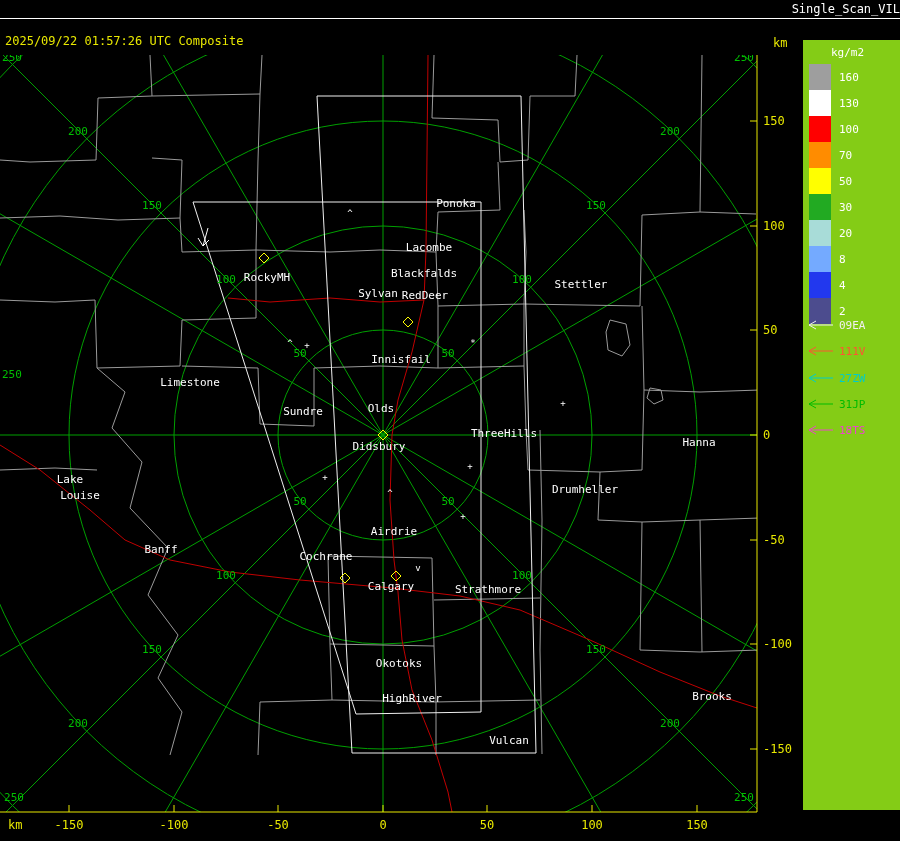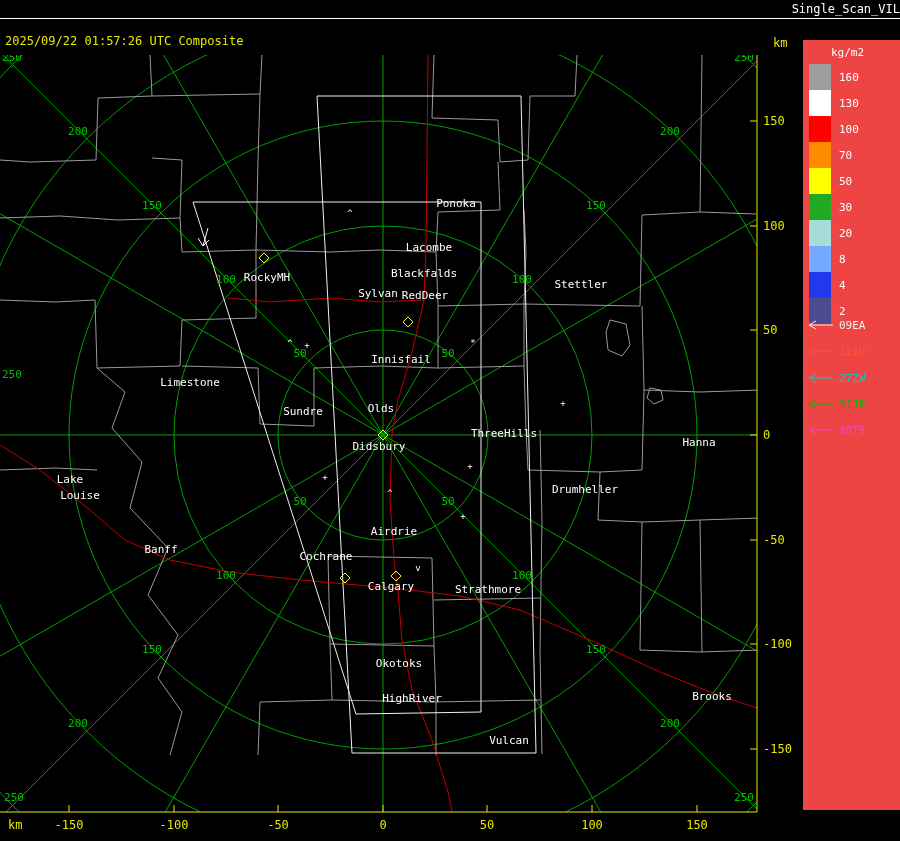--- a/index.html
+++ b/index.html
@@ -4,21 +4,21 @@
 <style>
   html,body{margin:0;padding:0;background:#000;}
   body{width:900px;height:841px;position:relative;overflow:hidden;
        font-family:"DejaVu Sans Mono","Liberation Mono",monospace;}
   .titlebar{position:absolute;top:0;left:0;width:900px;height:18px;
             border-bottom:1px solid #ffffff;color:#ffffff;font-size:12px;
             text-align:right;line-height:18px;}
   .timestamp{position:absolute;top:34px;left:5px;color:#e8e800;font-size:12px;white-space:pre;}
   .km-right{position:absolute;top:36px;left:773px;color:#e8e800;font-size:12px;}
   svg.map{position:absolute;top:55px;left:0;}
-  .panel{position:absolute;left:803px;top:40px;width:97px;height:770px;background:#ef4444;}
+  .panel{position:absolute;left:803px;top:40px;width:97px;height:770px;background:#84cc16;}
   text{font-family:"DejaVu Sans Mono","Liberation Mono",monospace;}
   .t11{font-size:11px;} .t12{font-size:12px;} .t9{font-size:9px;}
 </style>
 </head>
 <body>
 
 <div class="titlebar">Single_Scan_VIL</div>
 <div class="timestamp">2025/09/22 01:57:26 UTC Composite</div>
 <div class="km-right">km</div>
 

